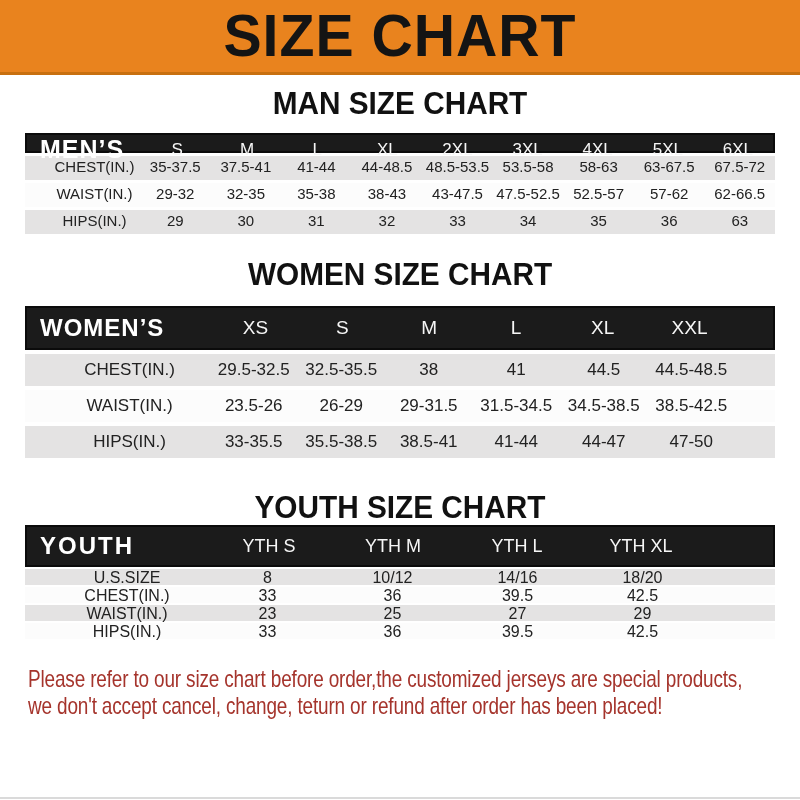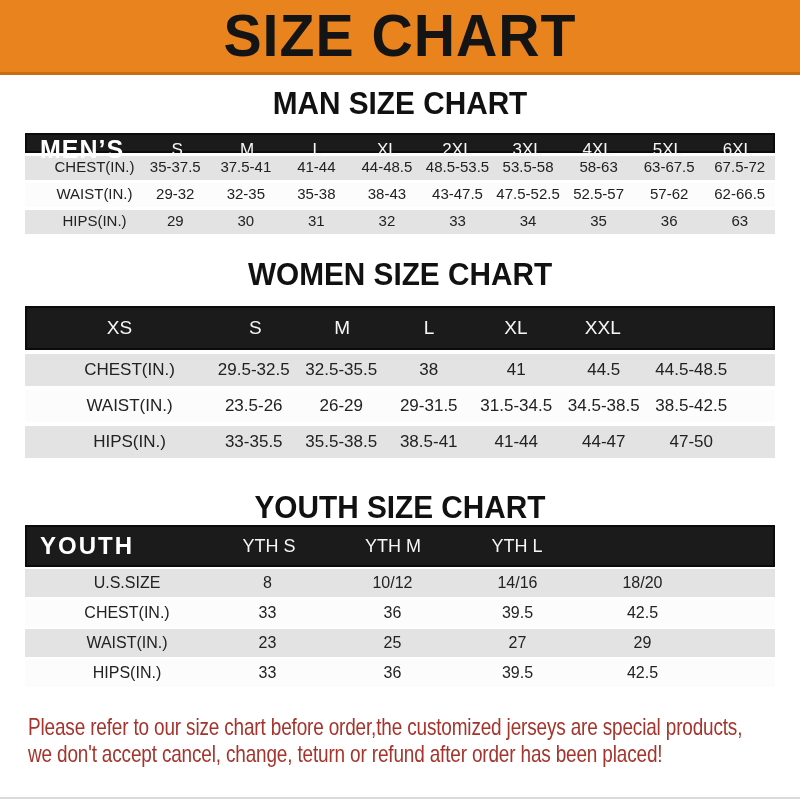--- a/index.html
+++ b/index.html
@@ -72,21 +72,21 @@
   #table-women .t-header { height:44px; grid-template-columns:185px repeat(6,1fr) 40px; }
   #table-women .t-header .h-label { font-size:24px; }
   #table-women .t-header .h-col   { font-size:19px; }
   #table-women .t-row { height:32px; margin-top:4px; font-size:17px;
                         grid-template-columns:185px repeat(6,1fr) 40px; }
 
   
   #table-youth .t-header { height:42px; grid-template-columns:180px repeat(4,1fr) 70px; }
   #table-youth .t-header .h-label { font-size:24px; letter-spacing:2px; }
   #table-youth .t-header .h-col   { font-size:18px; }
-  #table-youth .t-row { height:28px; margin-top:2px; font-size:16px;
+  #table-youth .t-row { height:16px; margin-top:2px; font-size:16px;
                         grid-template-columns:180px repeat(4,1fr) 70px; }
   #table-youth .t-row:first-of-type { margin-top:4px; }
 
   
   .footnote {
     margin-top:26px; padding-left:28px; color:#A5342C;
     font-size:24px; font-weight:400; line-height:27px;
   }
   .footnote .fn-line {
     transform:scaleX(0.79); transform-origin:0 50%;
@@ -160,20 +160,21 @@
         <span class="r-cell">63</span>
         <span class="r-spacer"></span>
       </div>
     </div>
 </section>
 
 <section>
   <h2 id="heading-women" class="section-heading">WOMEN SIZE CHART</h2>
   <div id="table-women" class="size-table">
       <div class="t-header">
+        <span class="h-label">WOMEN’S</span>
         <span class="h-col">XS</span>
         <span class="h-col">S</span>
         <span class="h-col">M</span>
         <span class="h-col">L</span>
         <span class="h-col">XL</span>
         <span class="h-col">XXL</span>
         <span class="h-spacer"></span>
       </div>
       <div class="t-row row-gray">
         <span class="r-label">CHEST(IN.)</span>
@@ -209,20 +210,21 @@
 </section>
 
 <section>
   <h2 id="heading-youth" class="section-heading">YOUTH SIZE CHART</h2>
   <div id="table-youth" class="size-table">
       <div class="t-header">
         <span class="h-label">YOUTH</span>
         <span class="h-col">YTH S</span>
         <span class="h-col">YTH M</span>
         <span class="h-col">YTH L</span>
+        <span class="h-col">YTH XL</span>
         <span class="h-spacer"></span>
       </div>
       <div class="t-row row-gray">
         <span class="r-label">U.S.SIZE</span>
         <span class="r-cell">8</span>
         <span class="r-cell">10/12</span>
         <span class="r-cell">14/16</span>
         <span class="r-cell">18/20</span>
         <span class="r-spacer"></span>
       </div>

